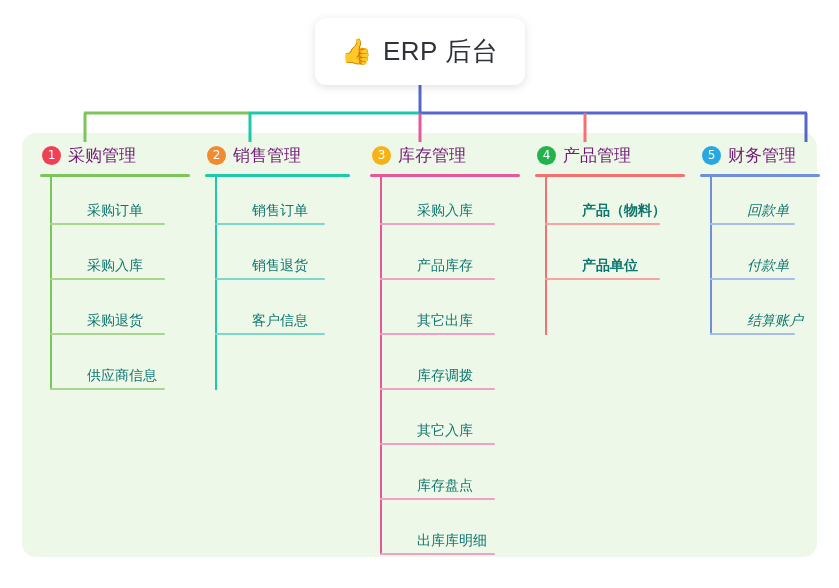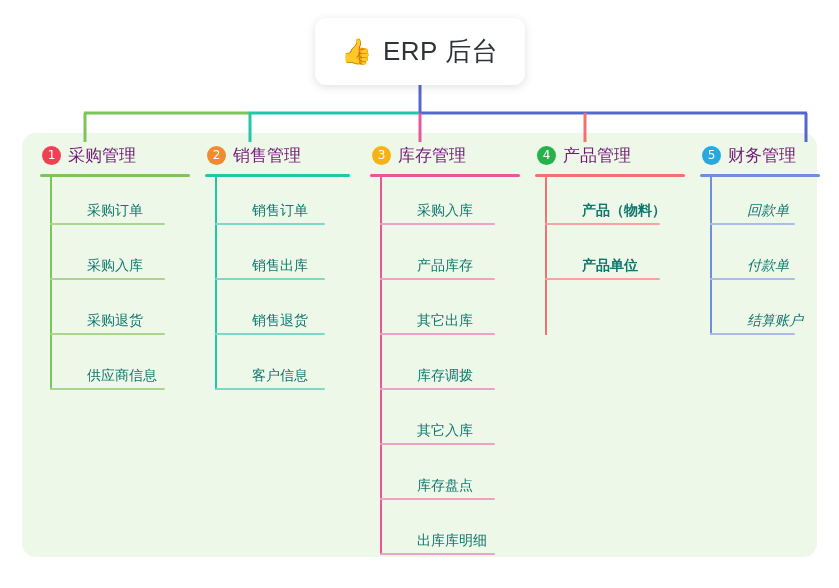--- a/index.html
+++ b/index.html
@@ -132,24 +132,20 @@
           <span class="col-title">销售管理</span>
         </div>
         <div class="head-rule" style="background: rgb(31, 200, 169); width: 145px;"></div>
         <div class="items" style="height: 220px;">
           <div class="spine" style="background: rgb(31, 200, 169); height: 213px;"></div>
           <div class="item">
             <span class="item-label">销售订单</span>
             <div class="item-rule" style="background: rgb(124, 217, 200); width: 110px;"></div>
           </div>
           <div class="item">
-            <span class="item-label">销售出库</span>
-            <div class="item-rule" style="background: rgb(124, 217, 200); width: 110px;"></div>
-          </div>
-          <div class="item">
             <span class="item-label">销售退货</span>
             <div class="item-rule" style="background: rgb(124, 217, 200); width: 110px;"></div>
           </div>
           <div class="item">
             <span class="item-label">客户信息</span>
             <div class="item-rule" style="background: rgb(124, 217, 200); width: 110px;"></div>
           </div>
         </div>
       </div>
       <div class="col" style="left: 370px; width: 150px;">

